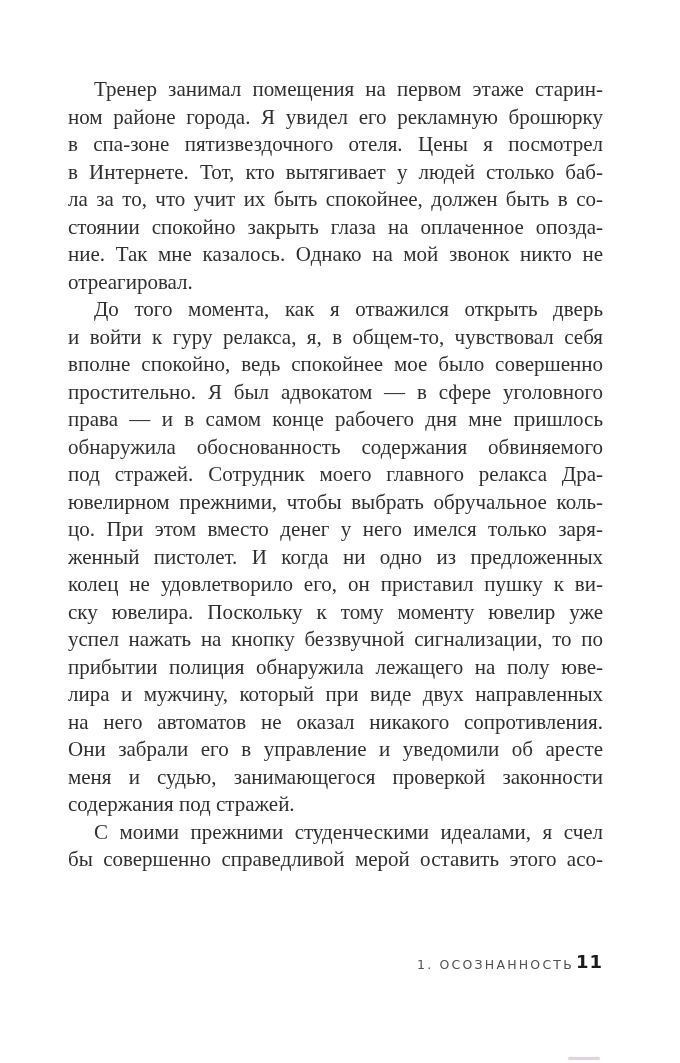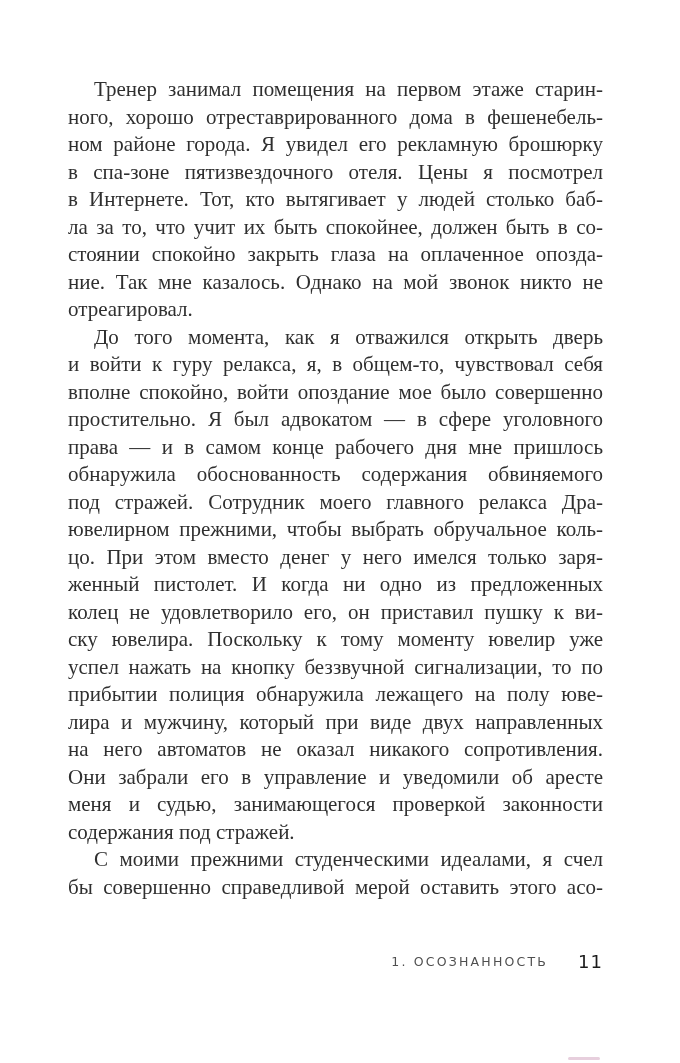--- a/index.html
+++ b/index.html
@@ -30,67 +30,66 @@
   }
   .line.indent { text-indent: 26px; }
   .line.lastline { text-align-last: left; }
   .footer {
     position: absolute;
     left: 68px;
     top: 951px;
     width: 535px;
     display: flex;
     justify-content: flex-end;
-    align-items: center;
+    align-items: flex-end;
     font-family: "DejaVu Sans", "Liberation Sans", sans-serif;
   }
   .chapter-label {
     font-size: 12.5px;
     letter-spacing: 2.2px;
     color: #4f4f4f;
     text-transform: uppercase;
   }
   .page-number {
     font-size: 18px;
-    font-weight: normal;
+    font-weight: bold;
     color: #1b1b1b;
-    margin-left: 30px;
+    margin-left: 2px;
     letter-spacing: 1px;
   }
   .accent-bar {
     position: absolute;
     left: 568px;
     top: 1057px;
     width: 32px;
     height: 3px;
     border-radius: 2px;
     background: #e7cfdd;
   }
 </style>
 </head>
 <body>
 
 <div class="page" style="background: rgb(255, 255, 255);">
 
   <div class="body-text" style="color: rgb(47, 47, 47);">
       <div class="para">
         <div class="line indent">Тренер занимал помещения на первом этаже старин-</div>
-        <div class="line">ного, хорошо отреставрированного дома в фешенебель-</div>
         <div class="line">ном районе города. Я увидел его рекламную брошюрку</div>
         <div class="line">в спа-зоне пятизвездочного отеля. Цены я посмотрел</div>
         <div class="line">в Интернете. Тот, кто вытягивает у людей столько баб-</div>
         <div class="line">ла за то, что учит их быть спокойнее, должен быть в со-</div>
         <div class="line">стоянии спокойно закрыть глаза на оплаченное опозда-</div>
         <div class="line">ние. Так мне казалось. Однако на мой звонок никто не</div>
         <div class="line lastline">отреагировал.</div>
       </div>
       <div class="para">
         <div class="line indent">До того момента, как я отважился открыть дверь</div>
         <div class="line">и войти к гуру релакса, я, в общем-то, чувствовал себя</div>
-        <div class="line">вполне спокойно, войти опоздание мое было совершенно</div>
+        <div class="line">вполне спокойно, ведь спокойнее мое было совершенно</div>
         <div class="line">простительно. Я был адвокатом — в сфере уголовного</div>
         <div class="line">права — и в самом конце рабочего дня мне пришлось</div>
         <div class="line">обнаружила обоснованность содержания обвиняемого</div>
         <div class="line">под стражей. Сотрудник моего главного релакса Дра-</div>
         <div class="line">ювелирном прежними, чтобы выбрать обручальное коль-</div>
         <div class="line">цо. При этом вместо денег у него имелся только заря-</div>
         <div class="line">женный пистолет. И когда ни одно из предложенных</div>
         <div class="line">колец не удовлетворило его, он приставил пушку к ви-</div>
         <div class="line">ску ювелира. Поскольку к тому моменту ювелир уже</div>
         <div class="line">успел нажать на кнопку беззвучной сигнализации, то по</div>

